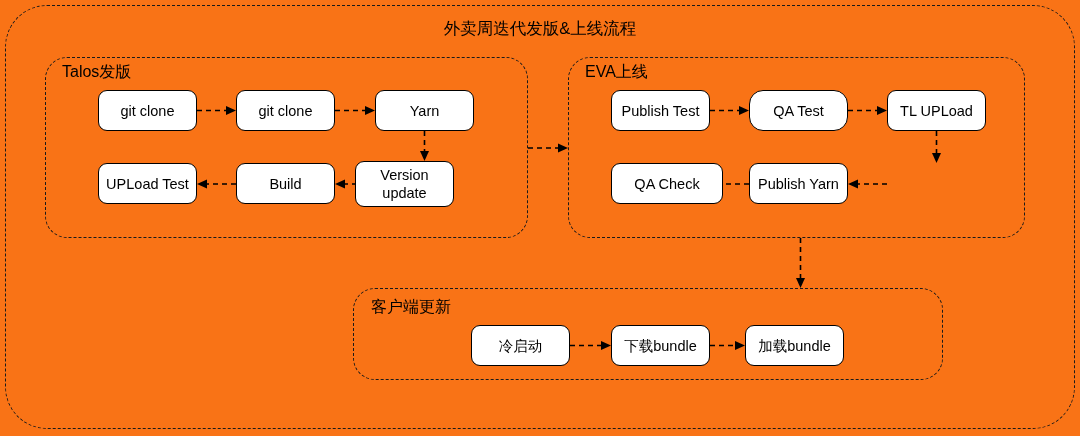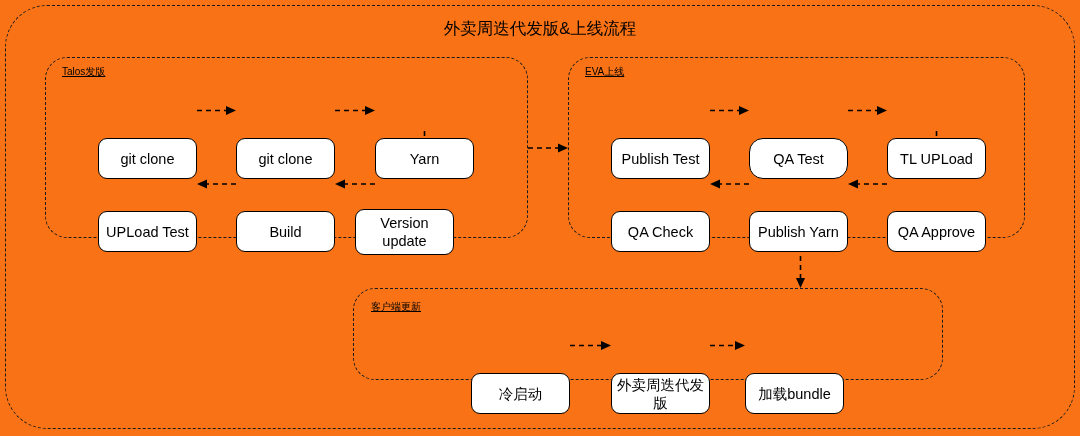--- a/index.html
+++ b/index.html
@@ -30,25 +30,24 @@
     border-radius: 42px;
   }
   .group {
     position: absolute;
     box-sizing: border-box;
     border: 1.4px dashed #1a1a1a;
     border-radius: 22px;
   }
   .group-label {
     position: absolute;
-    font-size: 10px;
+    font-size: 16px;
     line-height: 16px;
     color: #000;
     white-space: nowrap;
-    text-decoration: underline;
   }
   .diagram-title {
     position: absolute;
     width: 100%;
     text-align: center;
     font-size: 16.5px;
     line-height: 20px;
     color: #000;
     white-space: nowrap;
   }
@@ -61,21 +60,20 @@
     background: #ffffff;
     display: flex;
     align-items: center;
     justify-content: center;
     text-align: center;
     font-size: 14.5px;
     line-height: 18px;
     color: #000000;
     white-space: pre-line;
     z-index: 3;
-    margin-top: 48px;
   }
   
   .edge-svg {
     position: absolute;
     left: 0;
     top: 0;
     width: 1080px;
     height: 436px;
     overflow: visible;
     z-index: 2;
@@ -110,29 +108,28 @@
 update</div>
   <div class="node" style="left:236px;top:163px;width:99px;height:41px;">Build</div>
   <div class="node" style="left:98px;top:163px;width:99px;height:41px;">UPLoad Test</div>
 
   <div class="group" style="left:568px;top:57px;width:457px;height:181px;"></div>
   <div class="group-label" style="left:585px;top:64px;">EVA上线</div>
 
   <div class="node" style="left:611px;top:90px;width:99px;height:41px;">Publish Test</div>
   <div class="node" style="left:749px;top:90px;width:99px;height:41px;border-radius:14px;">QA Test</div>
   <div class="node" style="left:887px;top:90px;width:99px;height:41px;">TL UPLoad</div>
-  <div class="node" style="left:887px;top:163px;width:99px;height:41px;">QA Approve</div>
   <div class="node" style="left:749px;top:163px;width:99px;height:41px;">Publish Yarn</div>
-  <div class="node" style="left:611px;top:163px;width:99px;height:41px;">QA Check</div>
+  <div class="node" style="left:611px;top:163px;width:112px;height:41px;">QA Check</div>
 
   <div class="group" style="left:353px;top:288px;width:590px;height:92px;"></div>
   <div class="group-label" style="left:371px;top:299px;">客户端更新</div>
 
   <div class="node" style="left:471px;top:325px;width:99px;height:41px;">冷启动</div>
-  <div class="node" style="left:611px;top:325px;width:99px;height:41px;">外卖周迭代发版</div>
+  <div class="node" style="left:611px;top:325px;width:99px;height:41px;">下载bundle</div>
   <div class="node" style="left:745px;top:325px;width:99px;height:41px;">加载bundle</div>
 
   <svg class="edge-svg" viewBox="0 0 1080 436">
     <defs></defs>
 
     <g>
       <line class="edge-line" x1="197" y1="110.5" x2="228" y2="110.5"></line>
       <polygon class="edge-head" points="236,110.5 226,106 226,115"></polygon>
     </g>
     <g>

